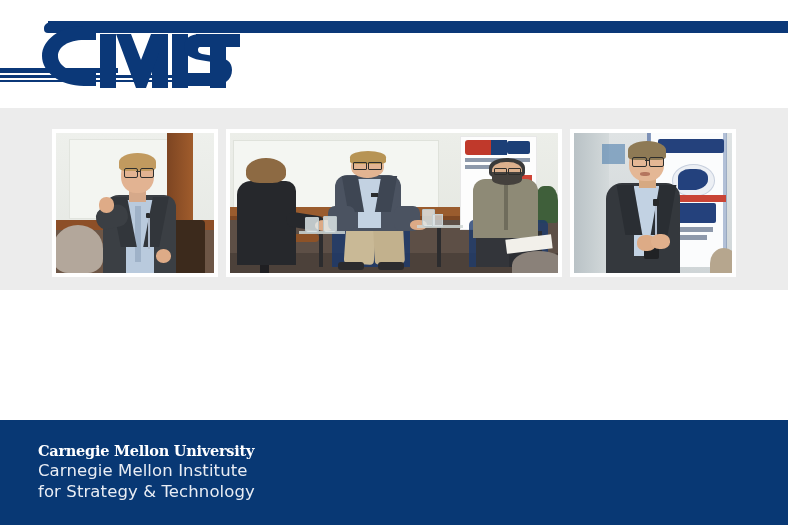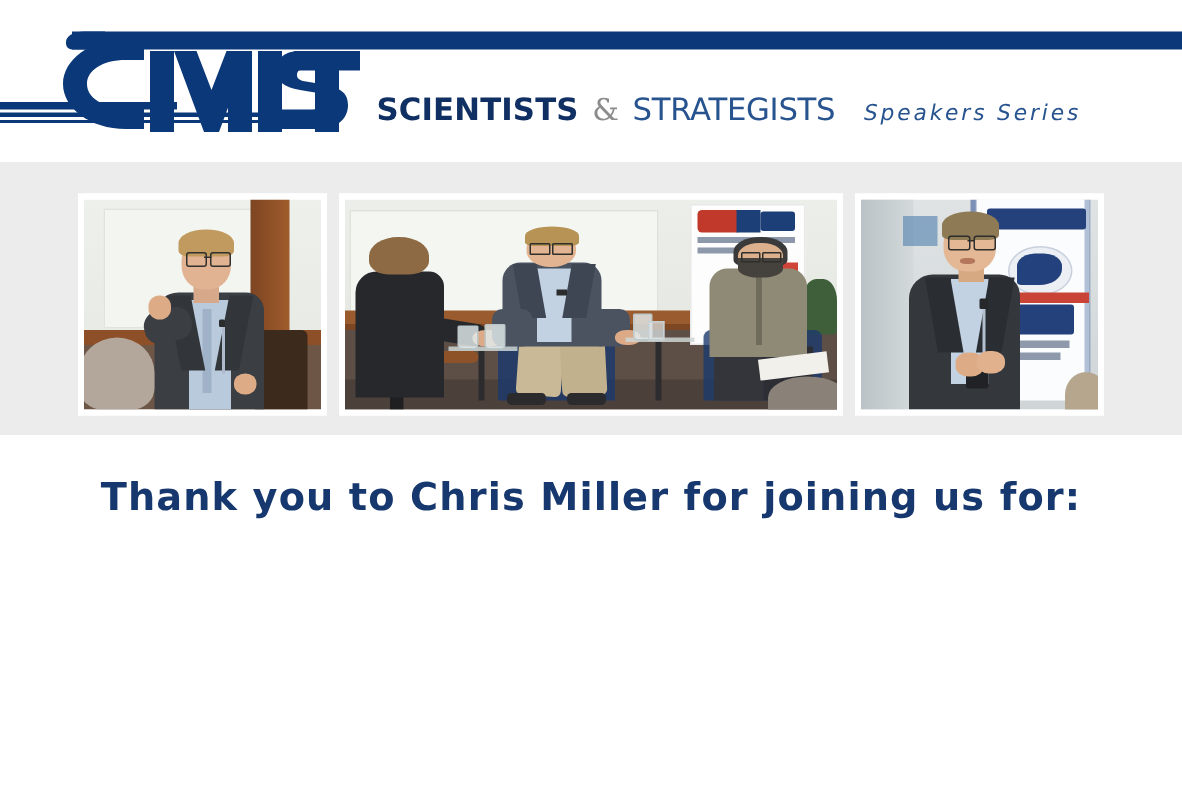--- a/index.html
+++ b/index.html
@@ -353,26 +353,20 @@
 
           <path d="M196 18 L240 18 L240 31 L226 31 L226 72 L210 72 L210 31 L196 31 Z"></path>
 
           <rect x="0" y="52" width="118" height="5"></rect>
           <rect x="0" y="59" width="172" height="3"></rect>
           <rect x="0" y="64" width="172" height="2"></rect>
         </g>
       </svg>
     </div>
 
-    <div class="tagline">
-      <span class="t-scientists">SCIENTISTS</span>
-      <span class="t-amp">&amp;</span>
-      <span class="t-strategists">STRATEGISTS</span>
-      <span class="t-series">Speakers Series</span>
-    </div>
   </div>
 
   <div class="photo-band">
 
     <div class="photo photo-1" role="img" aria-label="Speaker in dark blazer and glasses gesturing toward the audience, wood-paneled room with whiteboard behind">
       <div class="scene">
         <div class="sp p1-wall"></div>
         <div class="sp p1-board"></div>
         <div class="sp p1-woodpanel"></div>
         <div class="sp p1-woodrail"></div>
@@ -491,17 +485,23 @@
         <div class="sp p3-cable"></div>
         <div class="sp p3-device"></div>
         <div class="sp p3-handL"></div>
         <div class="sp p3-handR"></div>
         <div class="sp p3-aud"></div>
       </div>
     </div>
   </div>
 
   <div class="message">
-    <div class="thanks">Thank you to Chris Miller for joining us for:</div>
   </div>
 
+  <div class="footer">
+    <div class="cmu-lock">
+      <div class="cmu-wordmark">Carnegie Mellon University</div>
+      <div class="cmu-unit">Carnegie Mellon Institute</div>
+      <div class="cmu-unit">for Strategy &amp; Technology</div>
+    </div>
+  </div>
 
 </div>
 
 </body></html>

